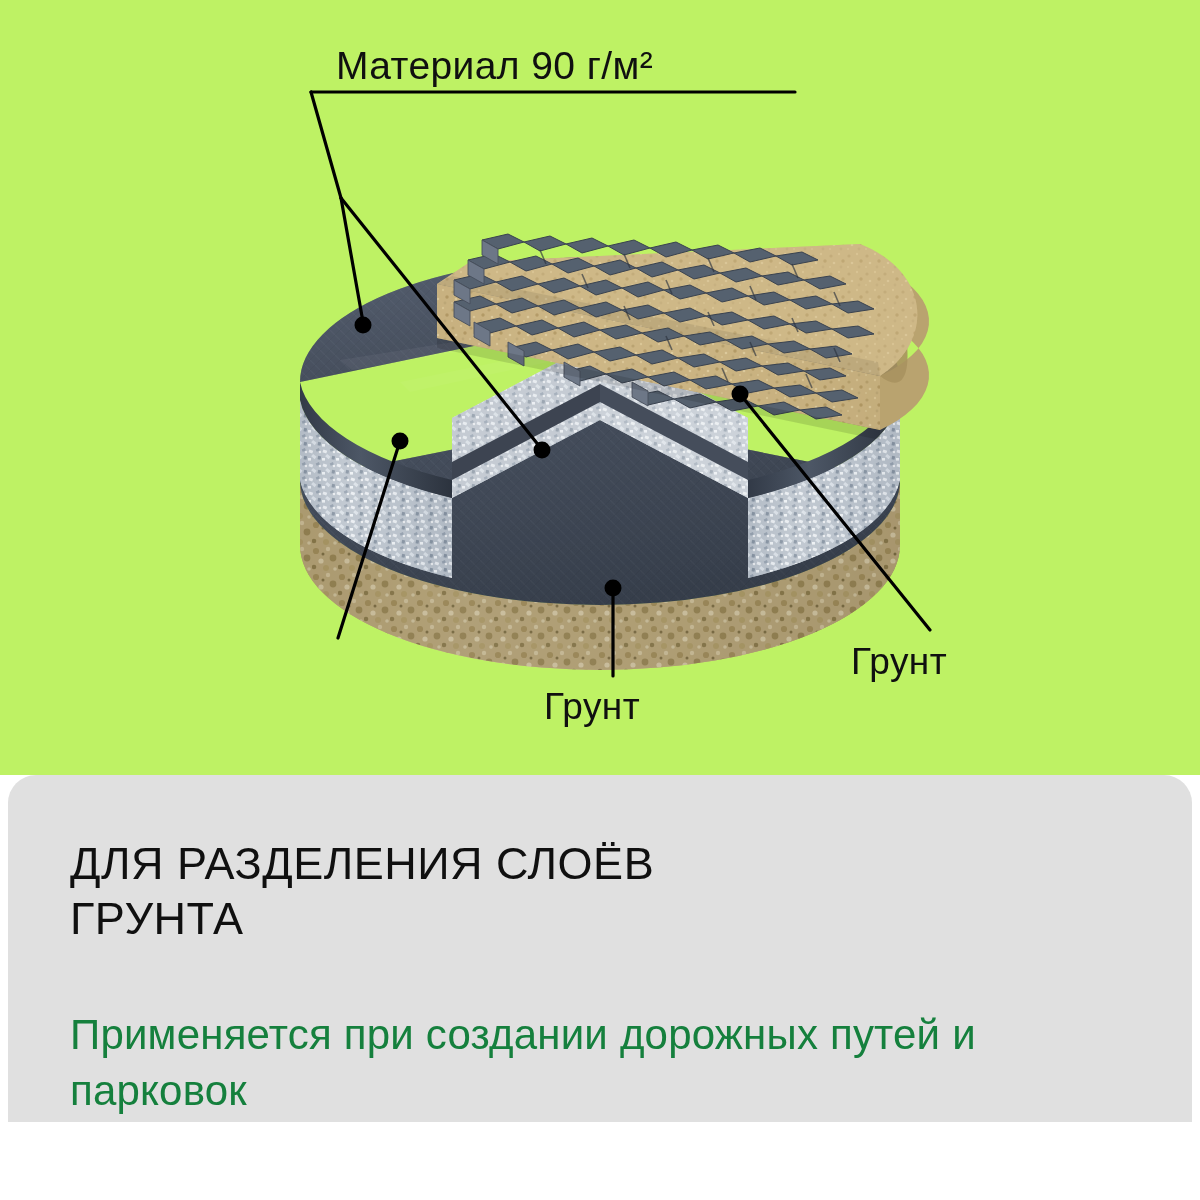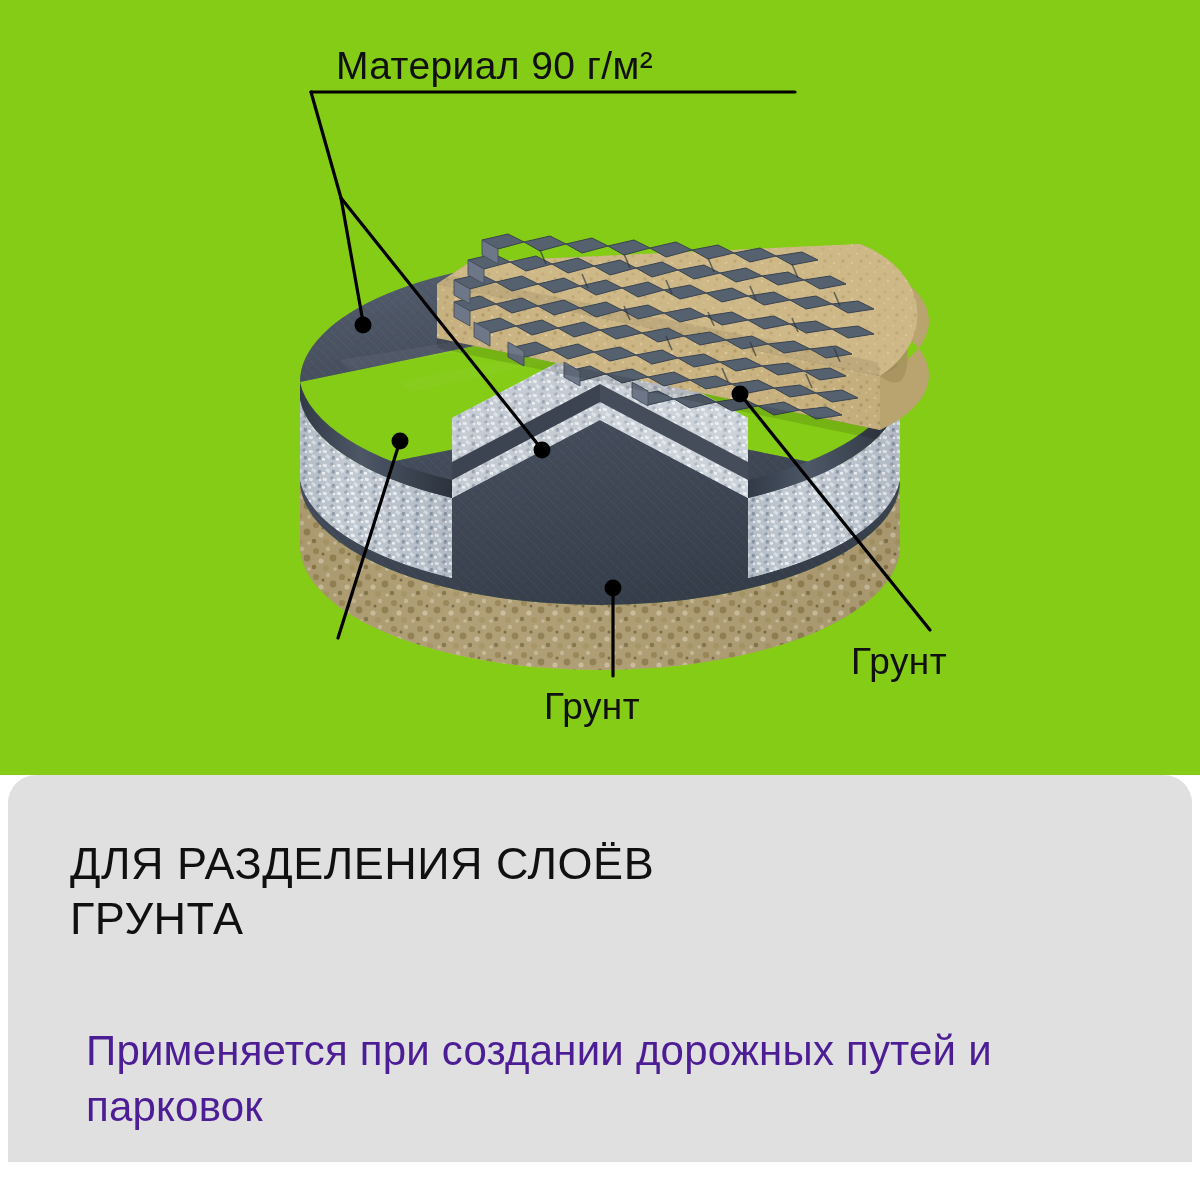--- a/index.html
+++ b/index.html
@@ -16,21 +16,21 @@
     overflow: hidden;
     -webkit-font-smoothing: antialiased;
   }
 
   
   #illustration-area {
     position: absolute;
     left: 0; top: 0;
     width: 1200px;
     height: 775px;
-    background: #84cc16;
+    background: #bef264;
   }
   #diagram-svg {
     position: absolute;
     left: 0; top: 0;
     width: 1200px;
     height: 775px;
     display: block;
   }
 
   .diagram-label {
@@ -60,43 +60,43 @@
     top: 641px;
     font-size: 37px;
   }
 
   
   #info-panel {
     position: absolute;
     left: 8px;
     top: 775px;
     width: 1184px;
-    height: 387px;
+    height: 347px;
     background: #e0e0e0;
     border-radius: 28px 28px 0 0;
     box-sizing: border-box;
     padding: 62px 60px 0 62px;
   }
   #panel-heading {
     margin: 0;
     font-size: 45px;
     line-height: 1.22;
     font-weight: 400;
     color: #101010;
     letter-spacing: 0.5px;
     text-transform: uppercase;
     max-width: 700px;
   }
   #panel-body {
-    margin: 16px;
+    margin: 0;
     padding-top: 60px;
     font-size: 42px;
     line-height: 1.35;
     font-weight: 400;
-    color: #4c1d95;
+    color: #15803d;
     letter-spacing: 0.2px;
     max-width: 930px;
   }
 </style>
 </head>
 <body>
 
 <div id="illustration-area">
 
   <svg id="diagram-svg" viewBox="0 0 1200 775" xmlns="http://www.w3.org/2000/svg">

